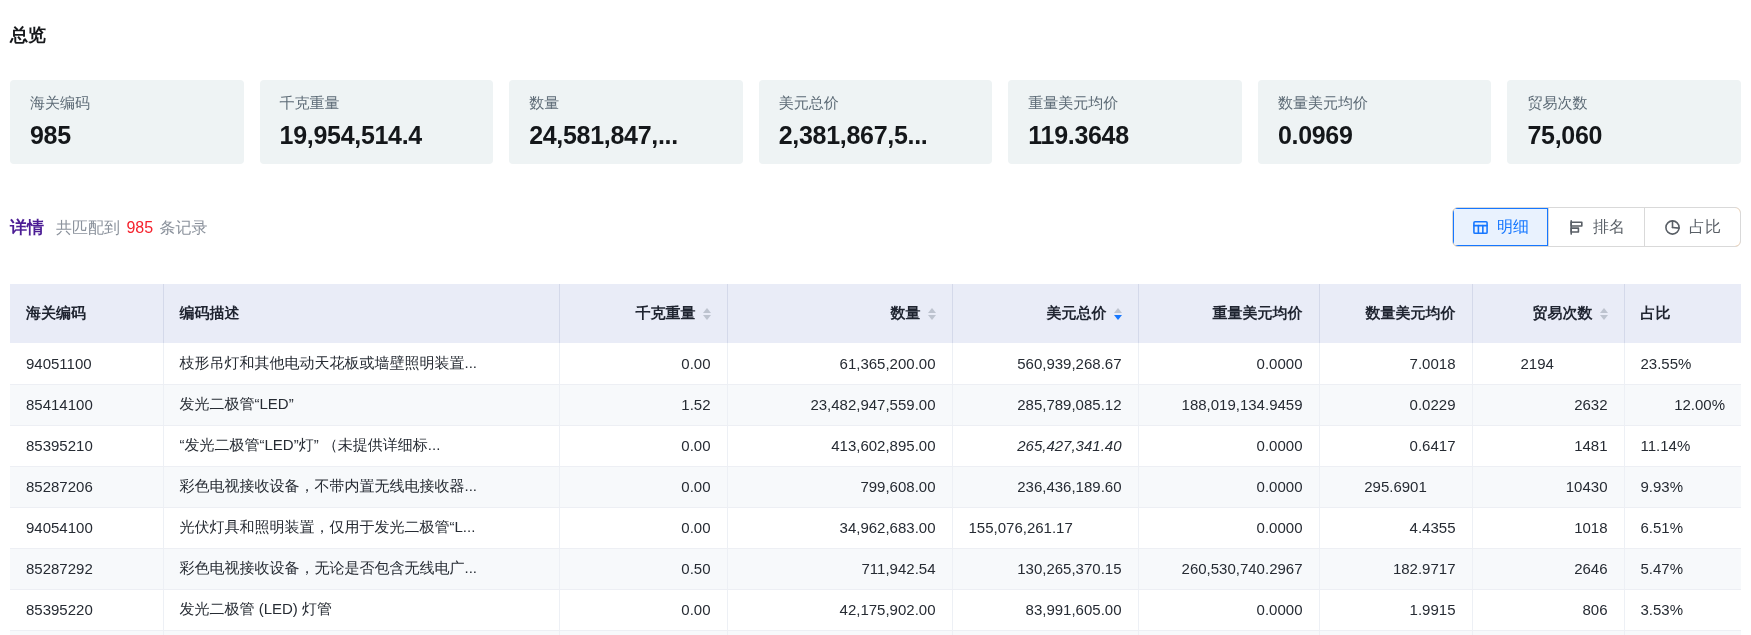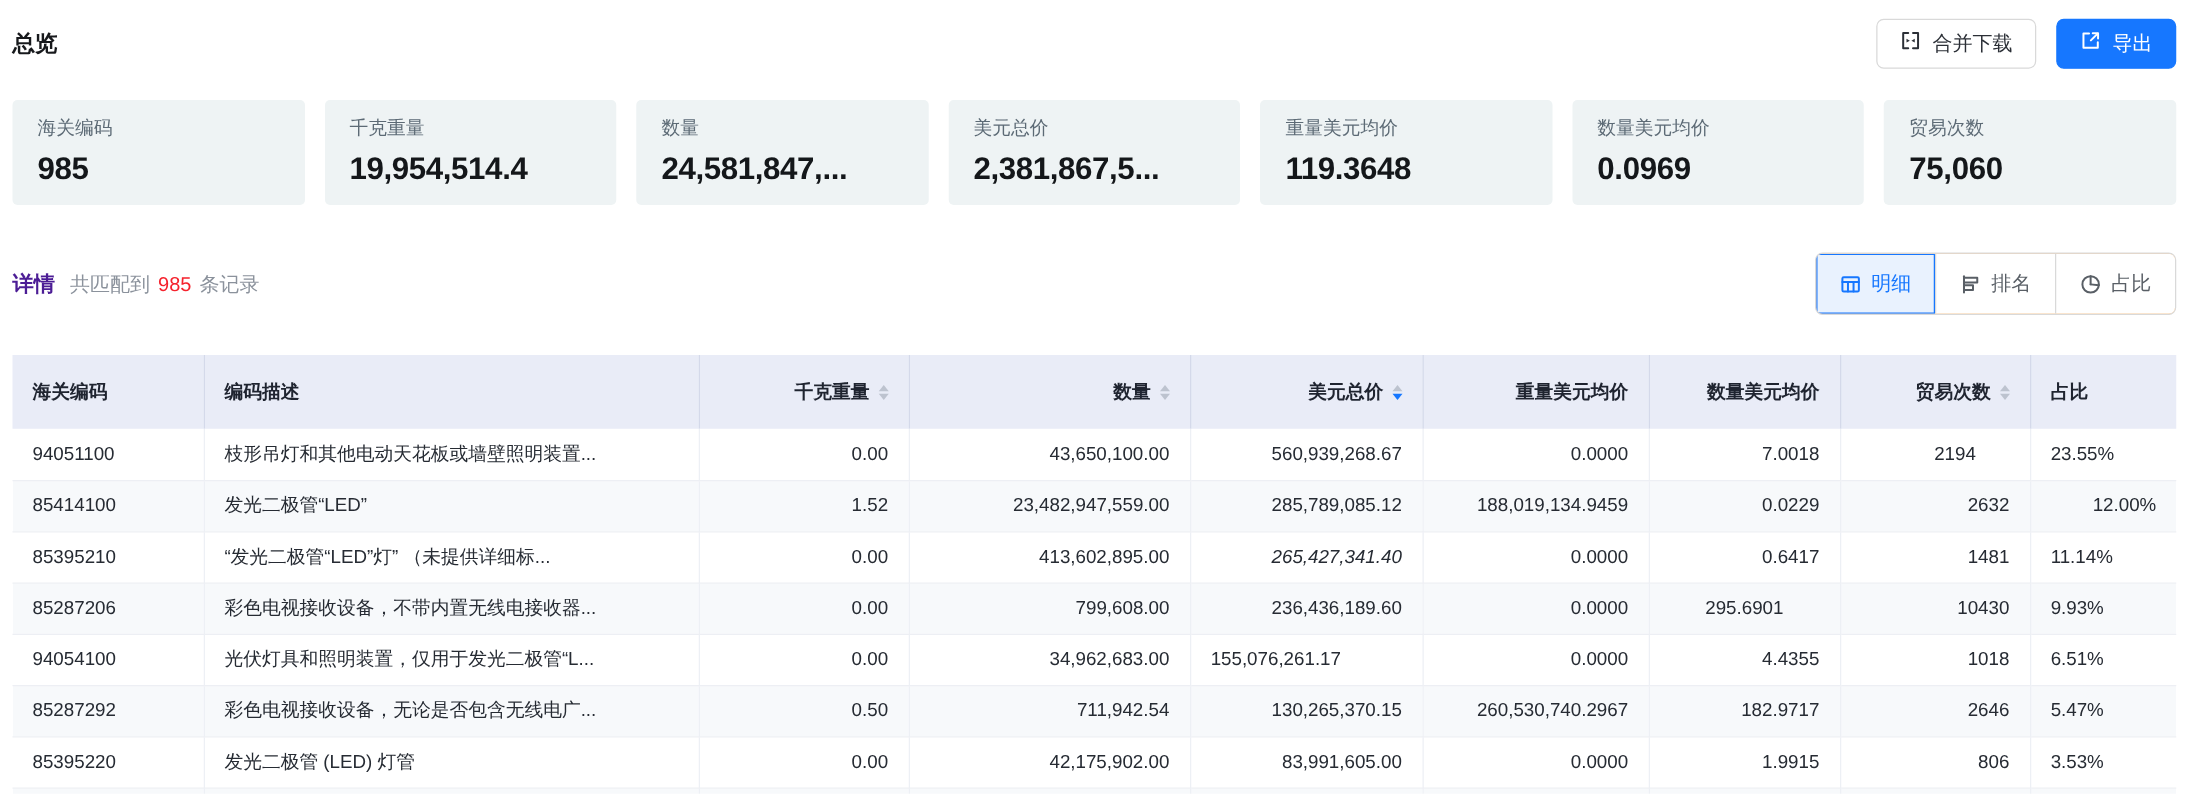--- a/index.html
+++ b/index.html
@@ -23,21 +23,21 @@
         padding:15px 20px;overflow:hidden;}
   .card-label{font-size:15px;color:#5c6a75;line-height:1;}
   .card-value{font-size:25px;font-weight:700;color:#14171a;margin-top:12px;line-height:1.1;
               white-space:nowrap;overflow:hidden;letter-spacing:-0.3px;}
   
   .detail-bar{display:flex;justify-content:space-between;align-items:center;margin-top:43px;height:40px;}
   .detail-left{display:flex;align-items:baseline;gap:12px;}
   .detail-title{font-size:17px;font-weight:700;color:#4c1d95;}
   .match-text{font-size:16px;color:#8b929c;}
   .match-count{font-size:16px;color:#f5222d;margin:0 2px;}
-  .tabs{display:flex;border:1px solid #d9d9d9;border-radius:6px;height:50px;box-sizing:border-box;
+  .tabs{display:flex;border:1px solid #d9d9d9;border-radius:6px;height:40px;box-sizing:border-box;
         overflow:hidden;background:#fdba74;}
   .tab{display:flex;align-items:center;gap:8px;padding:0 19px;font-size:16px;color:#595f66;
        border-left:1px solid #d9d9d9;cursor:pointer;background:#fff;}
   .tab:first-child{border-left:none;}
   .tab.active{background:#e9f2fe;color:#1677ff;box-shadow:inset 0 0 0 1px #1677ff;}
   .tab svg{flex:0 0 auto;}
   
   table{width:100%;border-collapse:collapse;table-layout:fixed;margin-top:37px;}
   thead th{background:#e9ecf7;height:59px;font-weight:700;font-size:15px;color:#1f2430;
            padding:0 16px;border-right:1px solid #d4d9ea;box-sizing:border-box;white-space:nowrap;}
@@ -54,39 +54,20 @@
   tbody td:last-child{border-right:none;}
   tbody tr:nth-child(even){background:#f7f9fb;}
 </style>
 </head>
 <body>
 
 <div class="page">
 
   <div class="topbar">
     <h1 class="page-title">总览</h1>
-    <div class="actions">
-      <button class="btn btn-default">
-        <span><svg width="17" height="17" viewBox="0 0 16 16" fill="none" stroke="currentColor" stroke-width="1.5" stroke-linecap="round" stroke-linejoin="round">
-              <path d="M6.2 2.2 H2.4 V13.8 H6.2"></path>
-              <path d="M9.8 2.2 H13.6 V13.8 H9.8"></path>
-              <path d="M7.4 8 L4.9 6.6 V9.4 Z" fill="currentColor" stroke="none"></path>
-              <path d="M8.6 8 L11.1 6.6 V9.4 Z" fill="currentColor" stroke="none"></path>
-            </svg></span>
-        <span>合并下载</span>
-      </button>
-      <button class="btn btn-primary">
-        <span><svg width="17" height="17" viewBox="0 0 16 16" fill="none" stroke="currentColor" stroke-width="1.5" stroke-linecap="round" stroke-linejoin="round">
-              <path d="M13.4 9.2 V13.4 H2.6 V2.6 H6.8"></path>
-              <path d="M9.6 2.4 H13.6 V6.4"></path>
-              <path d="M13.3 2.7 L8.2 7.8"></path>
-            </svg></span>
-        <span>导出</span>
-      </button>
-    </div>
   </div>
 
   <div class="cards" id="cards">
       <div class="card">
         <div class="card-label">海关编码</div>
         <div class="card-value">985</div>
       </div>
       <div class="card">
         <div class="card-label">千克重量</div>
         <div class="card-value">19,954,514.4</div>
@@ -228,25 +209,25 @@
               <span>占比</span>
             </div>
           </th>
         </tr>
       </thead>
     <tbody id="tbody">
         <tr>
           <td style="text-align: left;">94051100</td>
           <td style="text-align: left;">枝形吊灯和其他电动天花板或墙壁照明装置...</td>
           <td style="text-align: right;">0.00</td>
-          <td style="text-align: right;">43,650,100.00</td>
+          <td style="text-align: right;">61,365,200.00</td>
           <td style="text-align: right;">560,939,268.67</td>
           <td style="text-align: right;">0.0000</td>
           <td style="text-align: right;">7.0018</td>
-          <td style="text-align: center; padding-left: 48px;">2194</td>
+          <td style="text-align: left; padding-left: 48px;">2194</td>
           <td style="text-align: left;">23.55%</td>
         </tr>
         <tr>
           <td style="text-align: left;">85414100</td>
           <td style="text-align: left;">发光二极管“LED”</td>
           <td style="text-align: right;">1.52</td>
           <td style="text-align: right;">23,482,947,559.00</td>
           <td style="text-align: right;">285,789,085.12</td>
           <td style="text-align: right;">188,019,134.9459</td>
           <td style="text-align: right;">0.0229</td>

